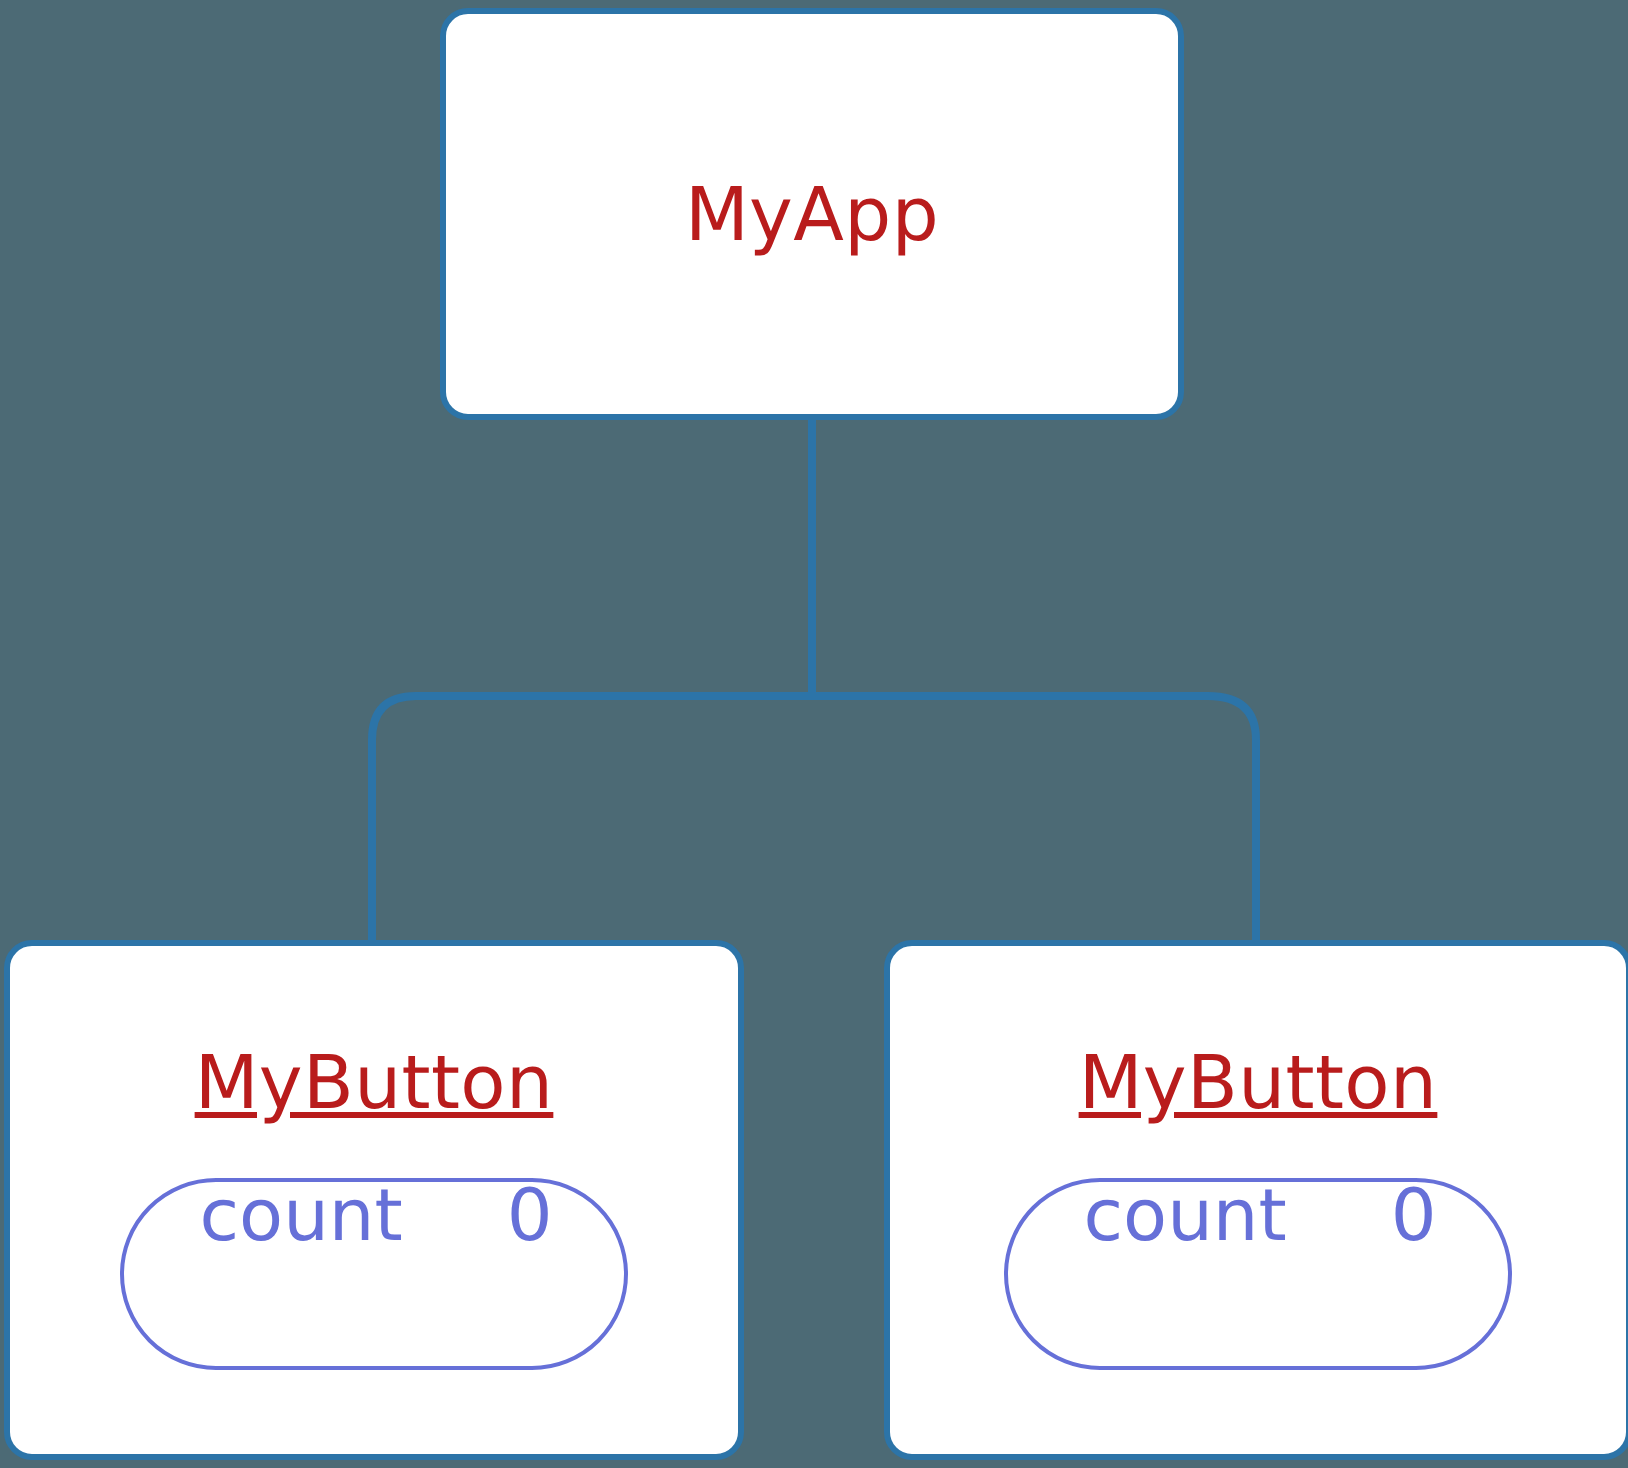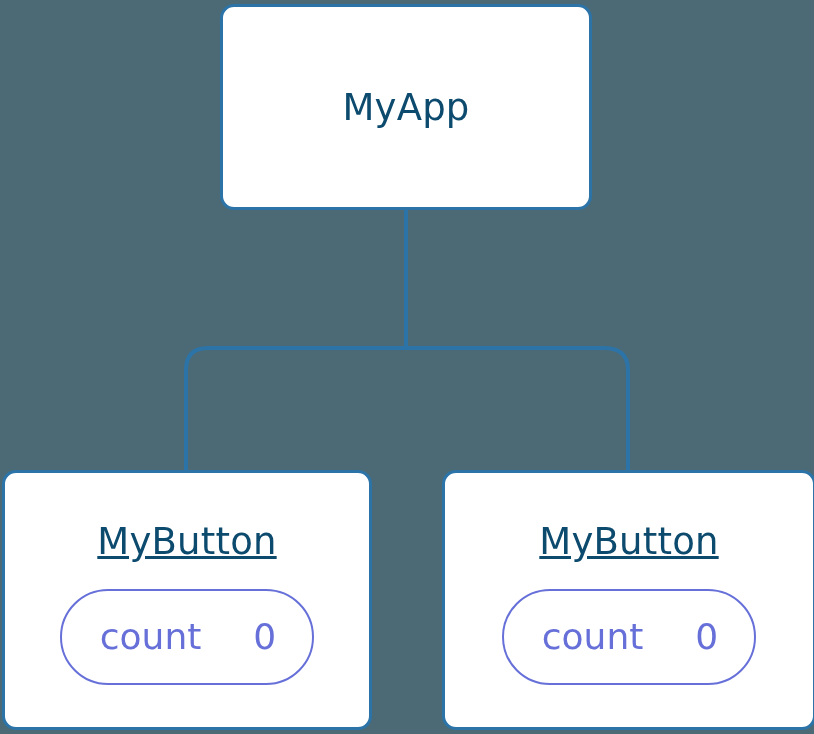--- a/index.html
+++ b/index.html
@@ -53,37 +53,37 @@
     justify-content: flex-start;
   }
   .node-child-right {
     left: 442px;
     top: 470px;
     width: 374px;
     height: 260px;
     justify-content: flex-start;
   }
   .node-title {
-    color: #0c4a6e;
+    color: #b91c1c;
     font-size: 37px;
     font-weight: 400;
     line-height: 1;
     letter-spacing: 0.2px;
     white-space: nowrap;
   }
   .node-child-left .node-title,
   .node-child-right .node-title {
     margin-top: 50px;
     text-decoration: underline;
   }
   
   .state-pill {
     margin-top: 29px;
     display: flex;
-    align-items: center;
+    align-items: flex-start;
     height: 96px;
     box-sizing: border-box;
     border: 2px solid #6670d8;
     border-radius: 48px;
     background: transparent;
     overflow: hidden;
   }
   .state-key {
     display: flex;
     align-items: center;

